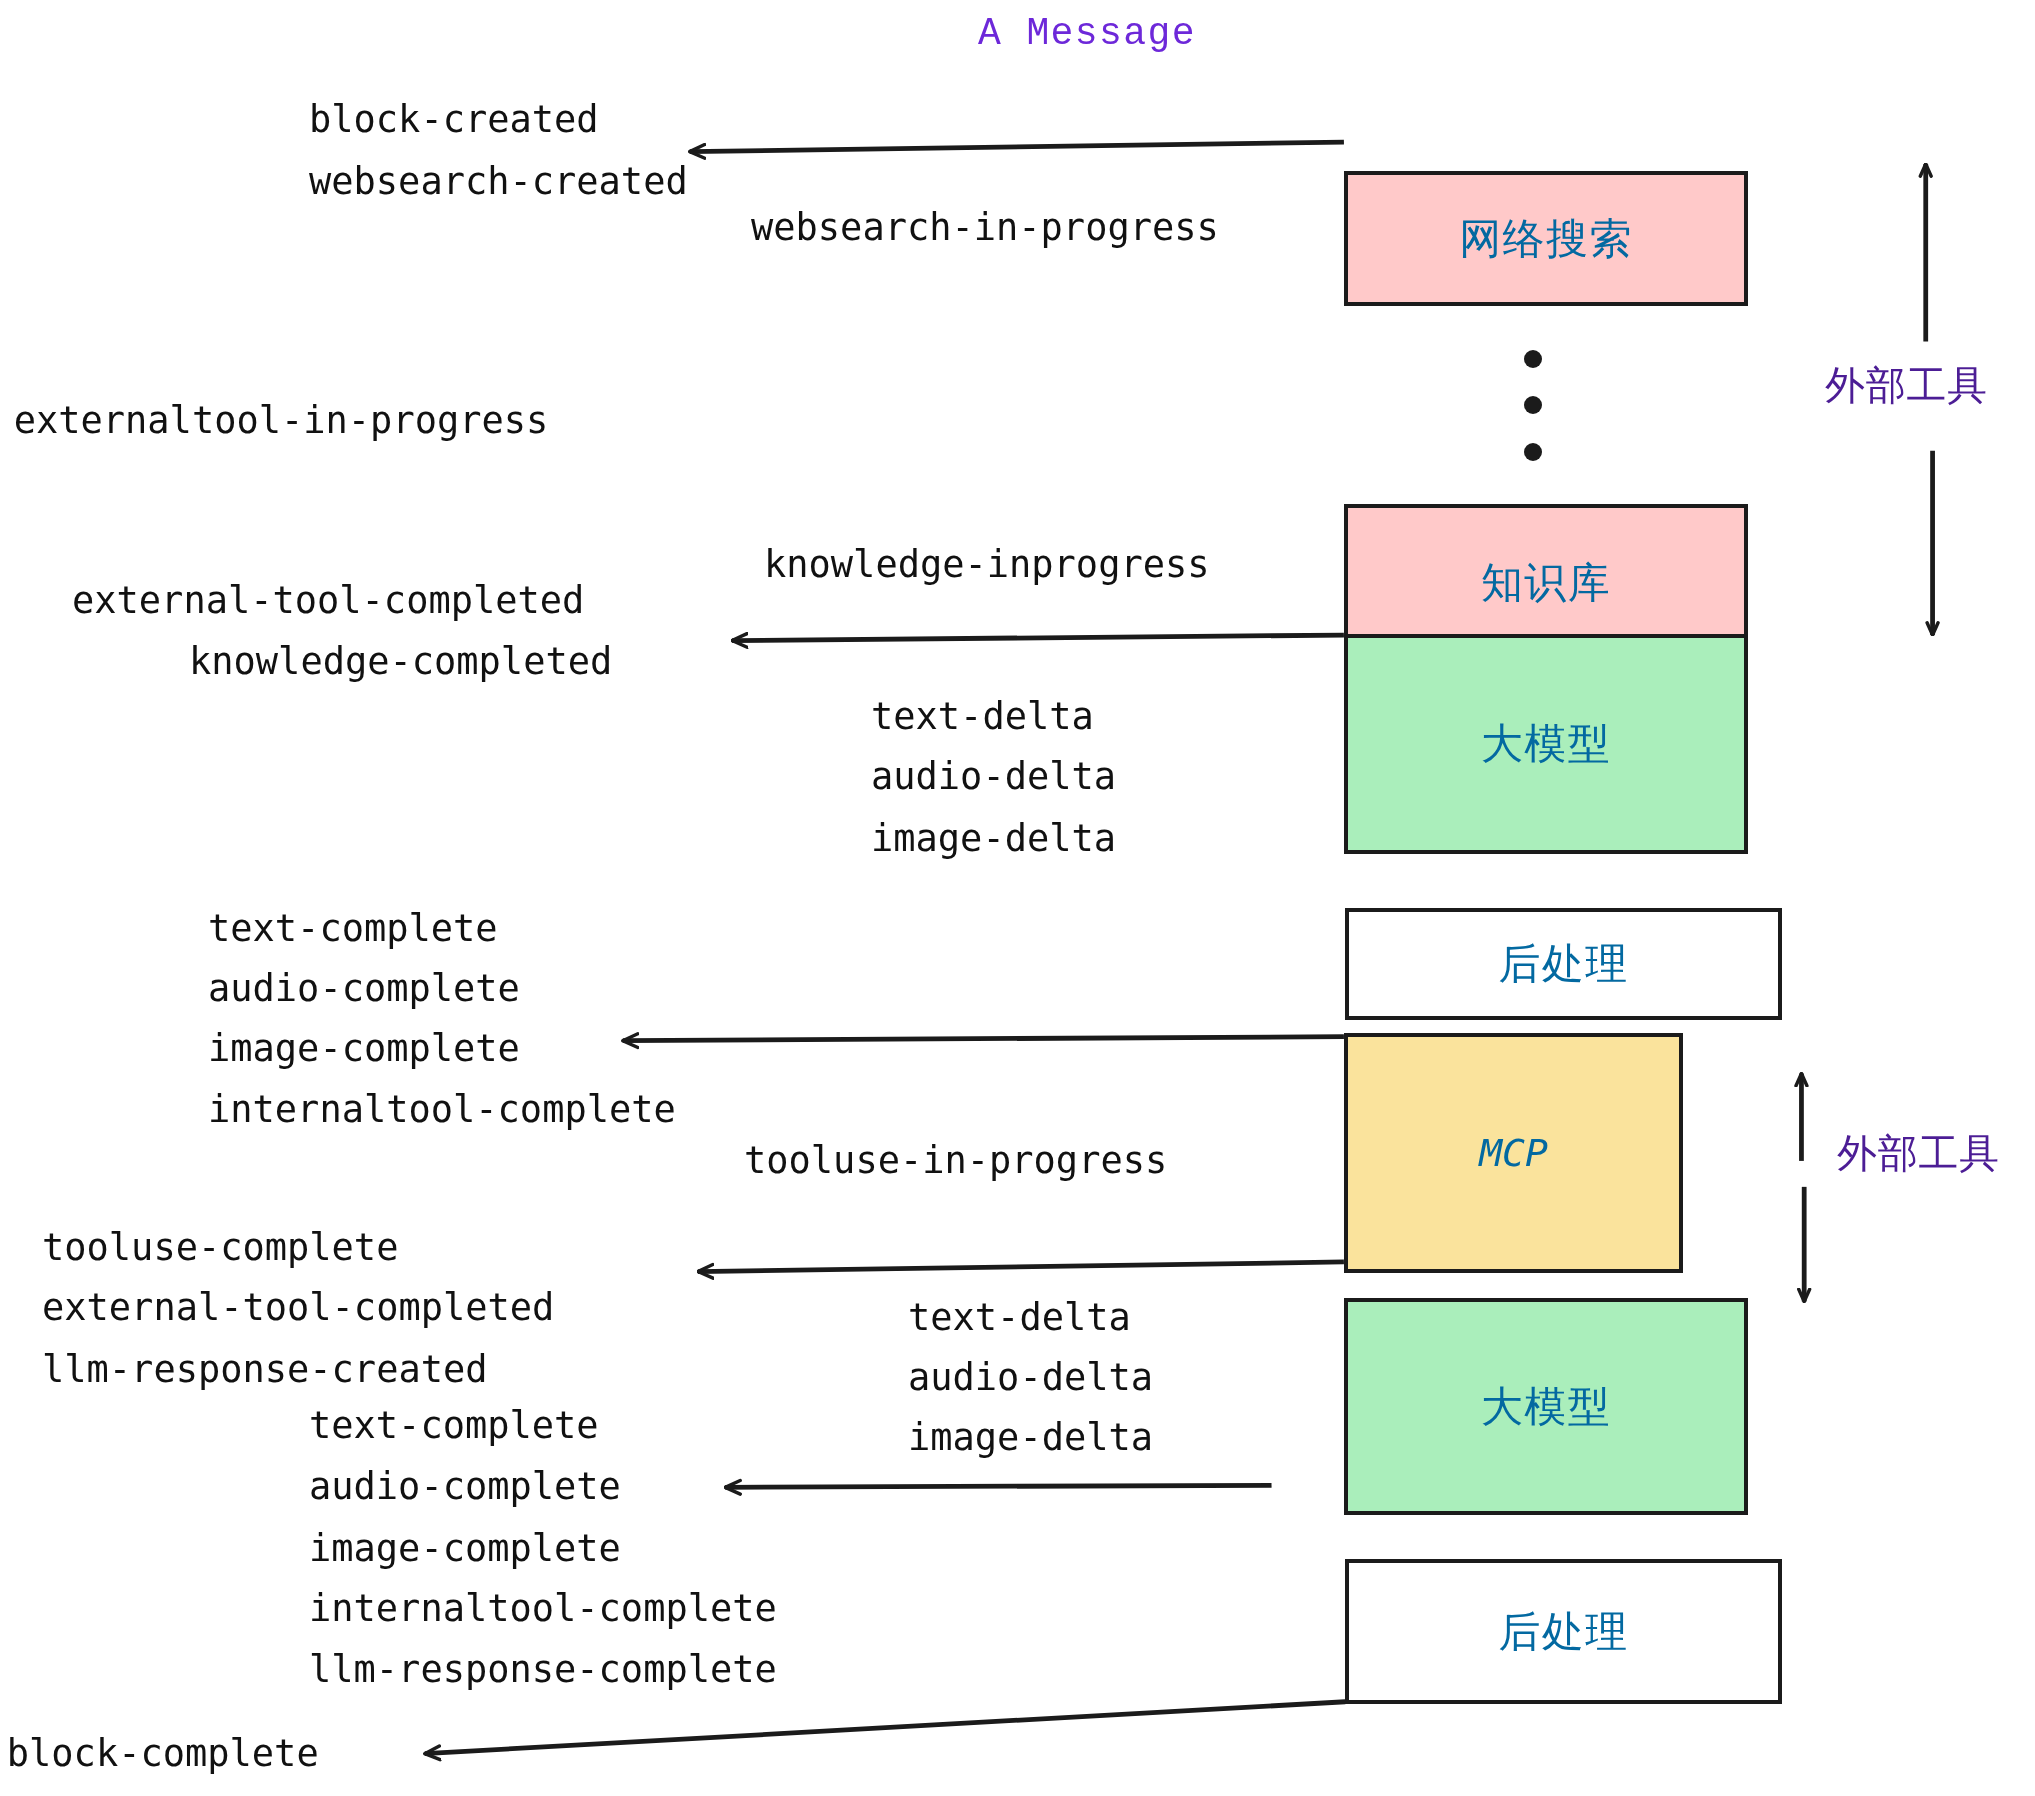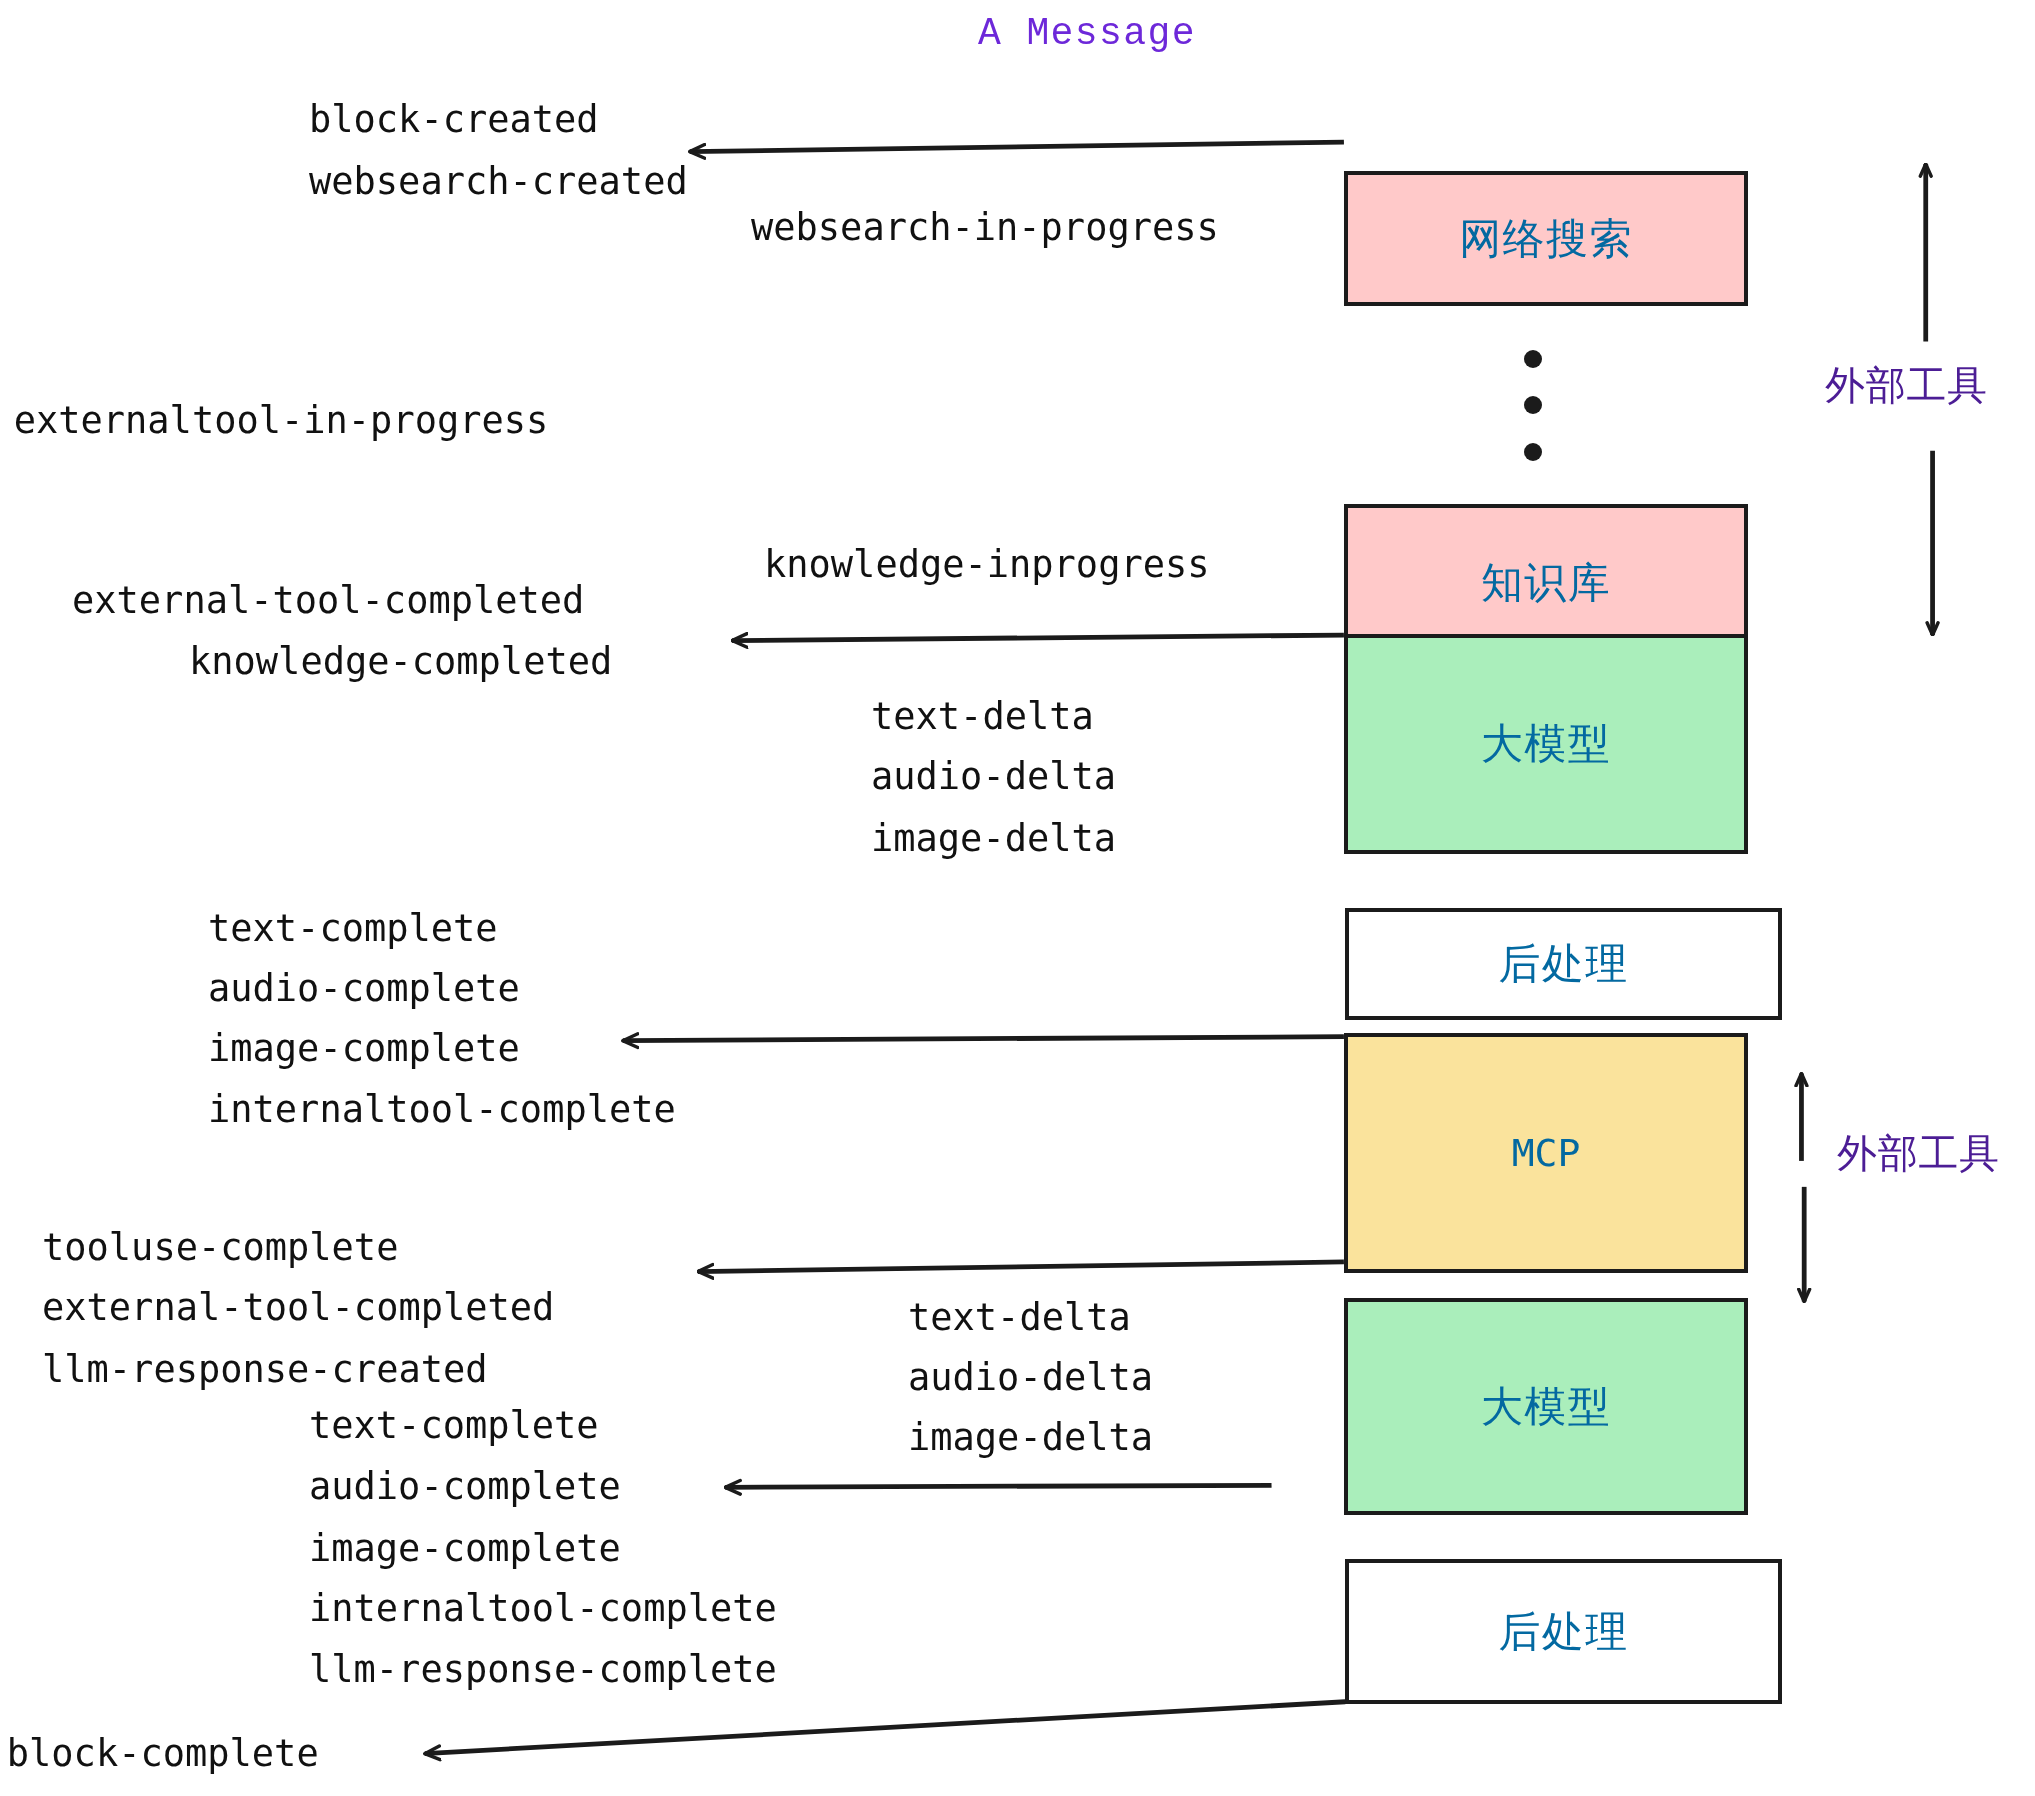--- a/index.html
+++ b/index.html
@@ -114,20 +114,21 @@
   <div class="lbl" style="left:189px;top:643px;">knowledge-completed</div>
 
   <div class="lbl" style="left:871px;top:698px;">text-delta</div>
   <div class="lbl" style="left:871px;top:758px;">audio-delta</div>
   <div class="lbl" style="left:871px;top:820px;">image-delta</div>
 
   <div class="lbl" style="left:208px;top:910px;">text-complete</div>
   <div class="lbl" style="left:208px;top:970px;">audio-complete</div>
   <div class="lbl" style="left:208px;top:1030px;">image-complete</div>
   <div class="lbl" style="left:208px;top:1091px;">internaltool-complete</div>
+  <div class="lbl" style="left:744px;top:1142px;">tooluse-in-progress</div>
 
   <div class="lbl" style="left:42px;top:1229px;">tooluse-complete</div>
   <div class="lbl" style="left:42px;top:1289px;">external-tool-completed</div>
   <div class="lbl" style="left:42px;top:1351px;">llm-response-created</div>
 
   <div class="lbl" style="left:908px;top:1299px;">text-delta</div>
   <div class="lbl" style="left:908px;top:1359px;">audio-delta</div>
   <div class="lbl" style="left:908px;top:1419px;">image-delta</div>
 
   <div class="lbl" style="left:309px;top:1407px;">text-complete</div>
@@ -151,21 +152,21 @@
   </div>
 
   <div class="box" style="left:1344px;top:634px;width:404px;height:220px;background:#AAEEBB;">
     <span>大模型</span>
   </div>
 
   <div class="box" style="left:1345px;top:908px;width:437px;height:112px;background:#FFFFFF;">
     <span>后处理</span>
   </div>
 
-  <div class="box mono" style="left:1344px;top:1033px;width:404px;height:240px;background:#FAE39C;">
+  <div class="box mono" style="left:1344px;top:1033px;width:339px;height:240px;background:#FAE39C;font-style:italic;">
     <span>MCP</span>
   </div>
 
   <div class="box" style="left:1344px;top:1298px;width:404px;height:217px;background:#AAEEBB;">
     <span>大模型</span>
   </div>
 
   <div class="box" style="left:1345px;top:1559px;width:437px;height:145px;background:#FFFFFF;">
     <span>后处理</span>
   </div>

